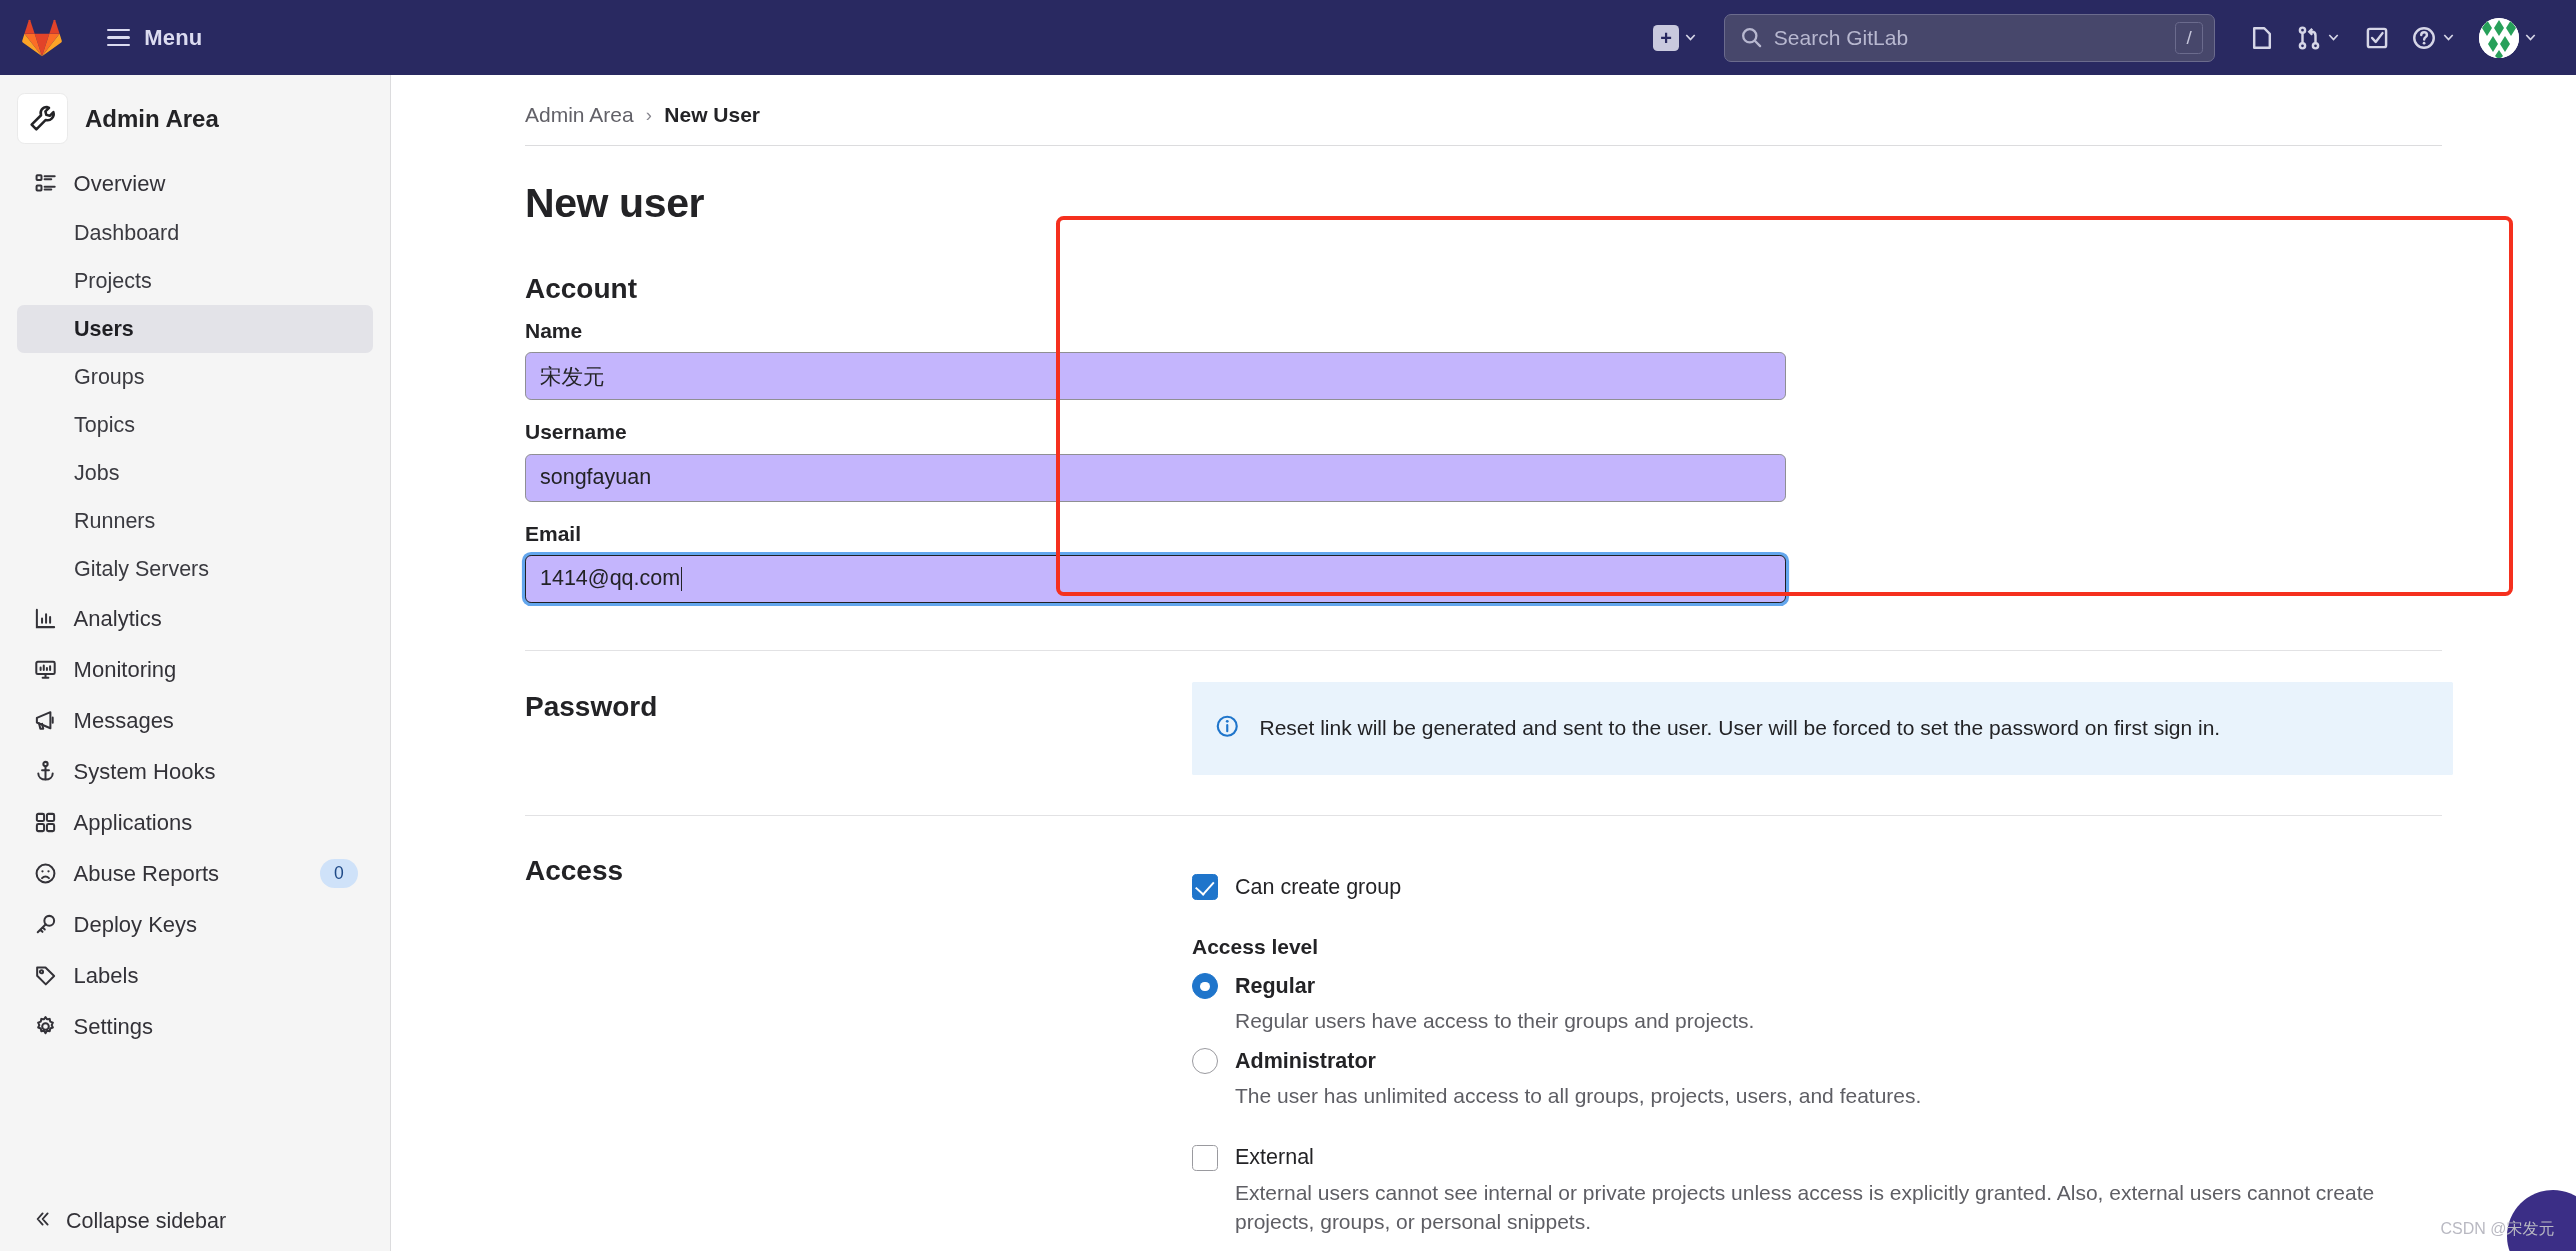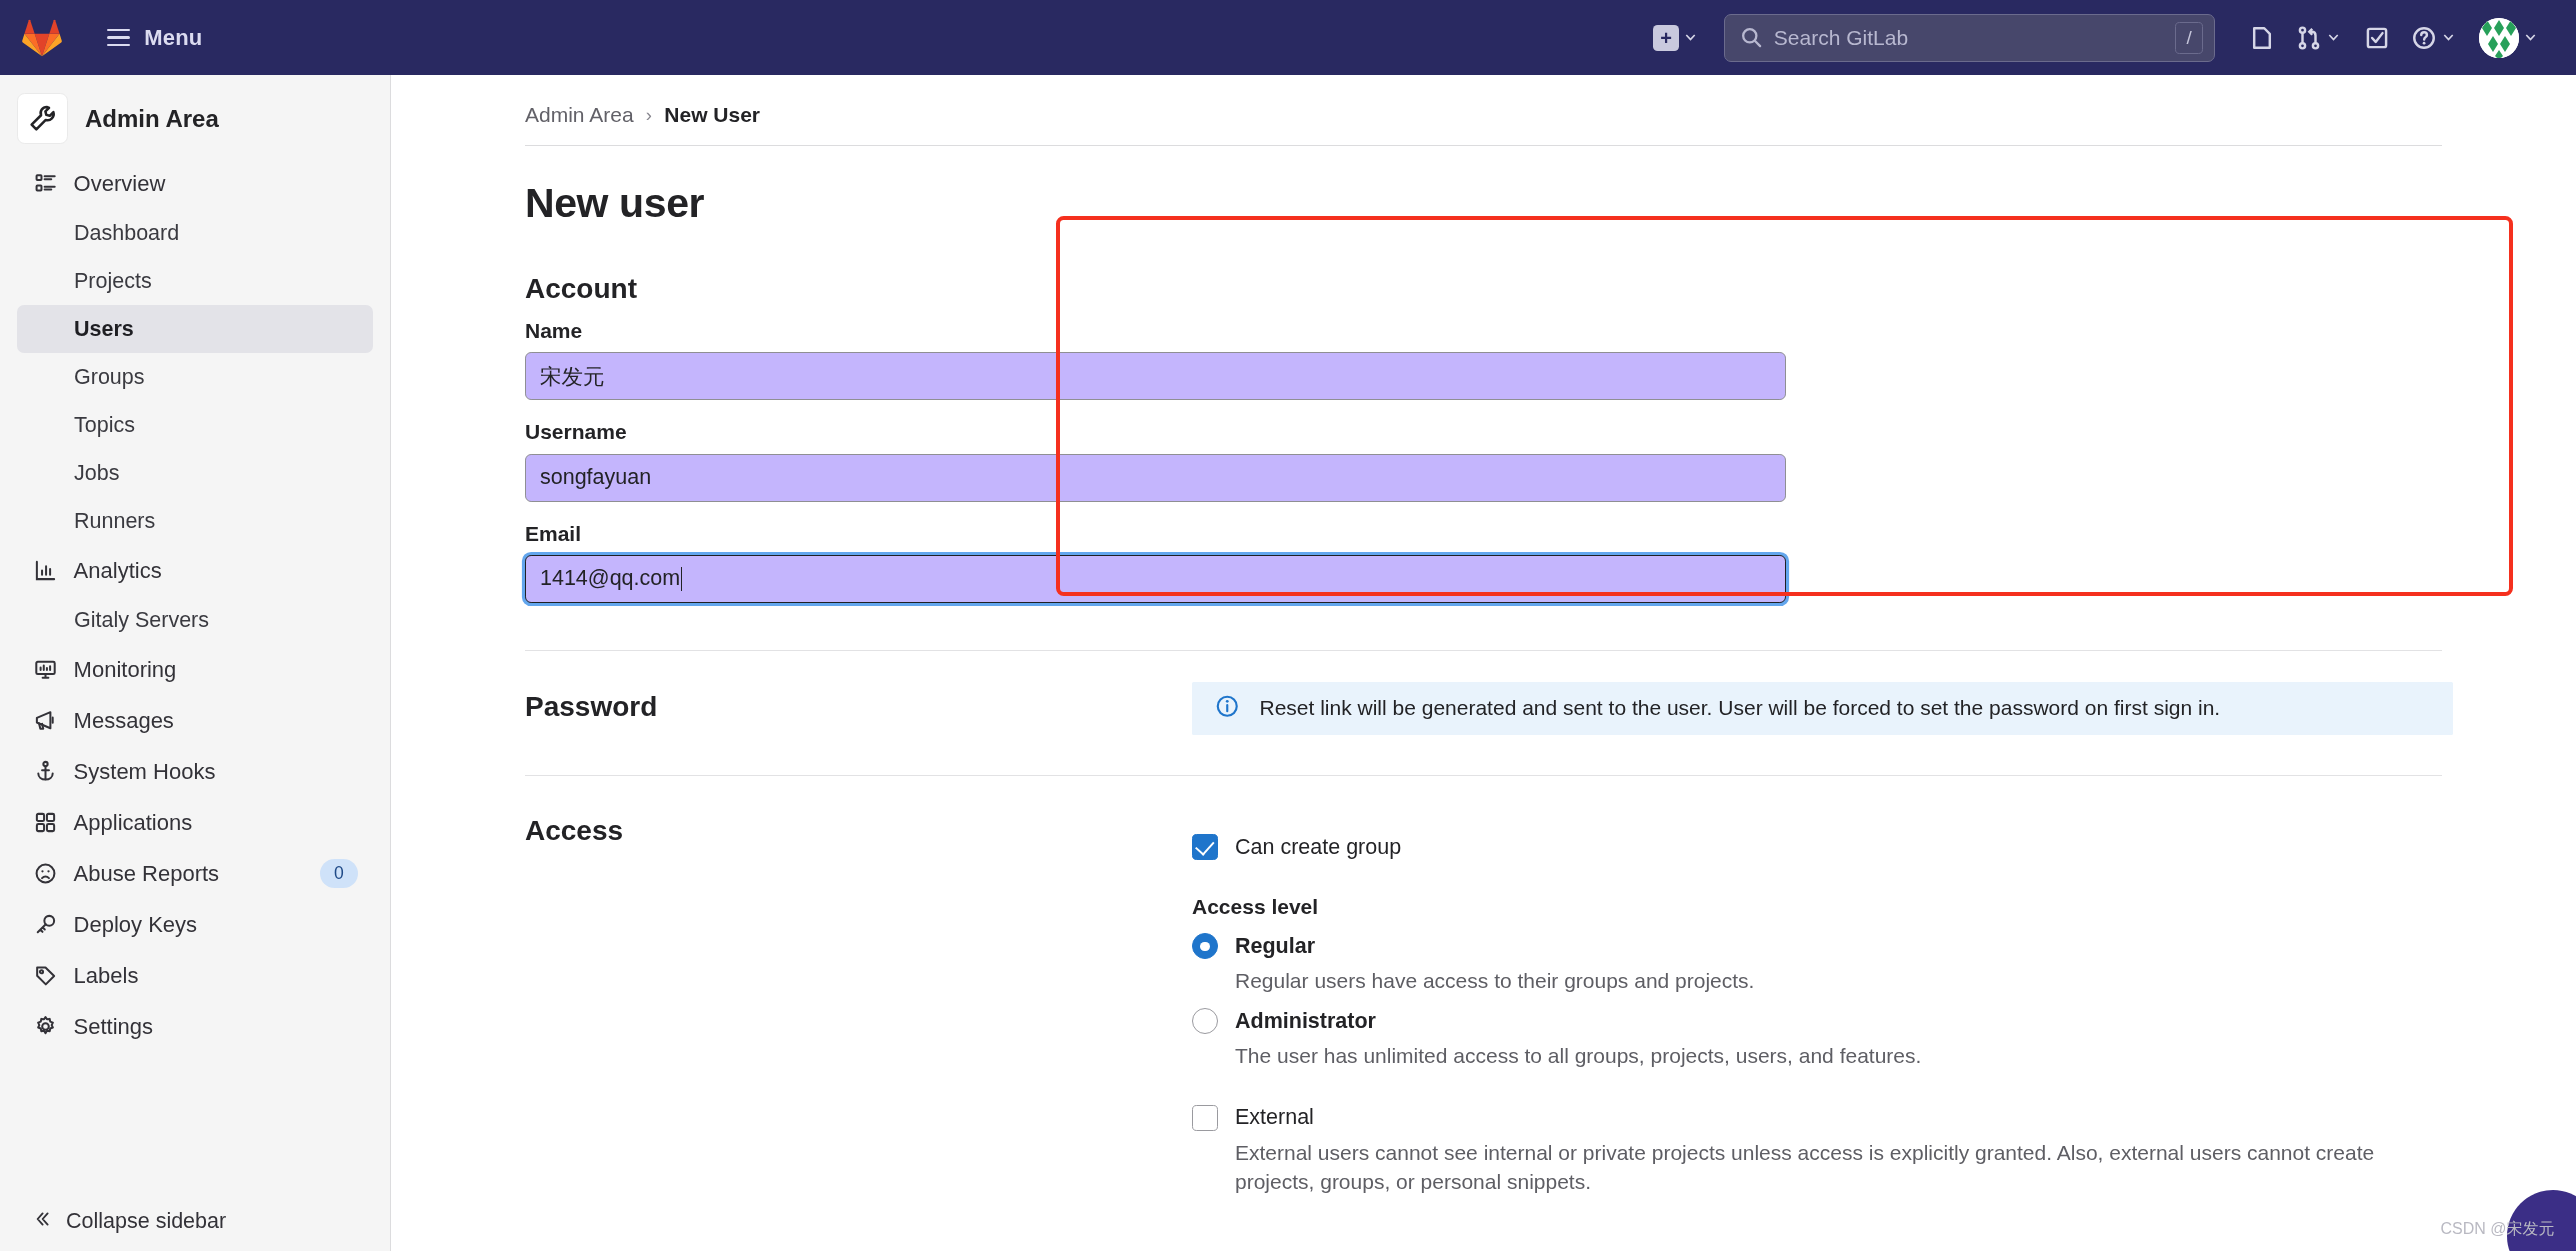--- a/index.html
+++ b/index.html
@@ -166,21 +166,21 @@
     position: absolute;
     left: 1056px; top: 216px;
     width: 1457px; height: 380px;
     border: 4.6px solid #f5301e; border-radius: 7.7px;
     pointer-events: none; z-index: 30;
   }
 
   .alert-info {
     width: 1261px; background: #e9f3fc;
     display: flex; align-items: flex-start; gap: 20px;
-    padding: 12px 23px; border-radius: 1.5px;
+    padding: 32px 23px; border-radius: 1.5px;
   }
   .alert-info .txt { font-size: 21px; color: #232326; line-height: 1.35; }
 
   .check-row { display: flex; align-items: center; gap: 17px; margin-top: 28px; }
   .cbox {
     width: 26px; height: 26px; border-radius: 4.6px;
     border: 0.8px solid #9a9a9f; background: #fff; flex: none;
     display: flex; align-items: center; justify-content: center;
   }
   .cbox.on { background: #1f75cb; border-color: #1f75cb; }
@@ -355,31 +355,31 @@
       </div>
       <div class="nav-item sub">
         <span>Topics</span>
       </div>
       <div class="nav-item sub">
         <span>Jobs</span>
       </div>
       <div class="nav-item sub">
         <span>Runners</span>
       </div>
+      <div class="nav-item sub">
+        <span>Gitaly Servers</span>
+      </div>
       <div class="nav-item">
         <span class="nico">
           <svg width="23" height="23" viewBox="0 0 16 16" fill="none" stroke="#333238" stroke-width="1.4">
             <path d="M2 2v12h12" stroke-linecap="round"></path>
             <path d="M5.6 11V8M8.4 11V5M11.2 11V7" stroke-linecap="round"></path>
           </svg>
         </span>
         <span>Analytics</span>
-      </div>
-      <div class="nav-item sub">
-        <span>Gitaly Servers</span>
       </div>
       <div class="nav-item">
         <span class="nico">
           <svg width="23" height="23" viewBox="0 0 16 16" fill="none" stroke="#333238" stroke-width="1.4">
             <rect x="1.6" y="2.6" width="12.8" height="8.6" rx="1"></rect>
             <path d="M6 13.8h4M8 11.2v2.6" stroke-linecap="round"></path>
             <path d="M4.6 8.4V6.6M6.8 8.4V5.2M9 8.4V7M11.2 8.4V5.8" stroke-linecap="round"></path>
           </svg>
         </span>
         <span>Monitoring</span>

